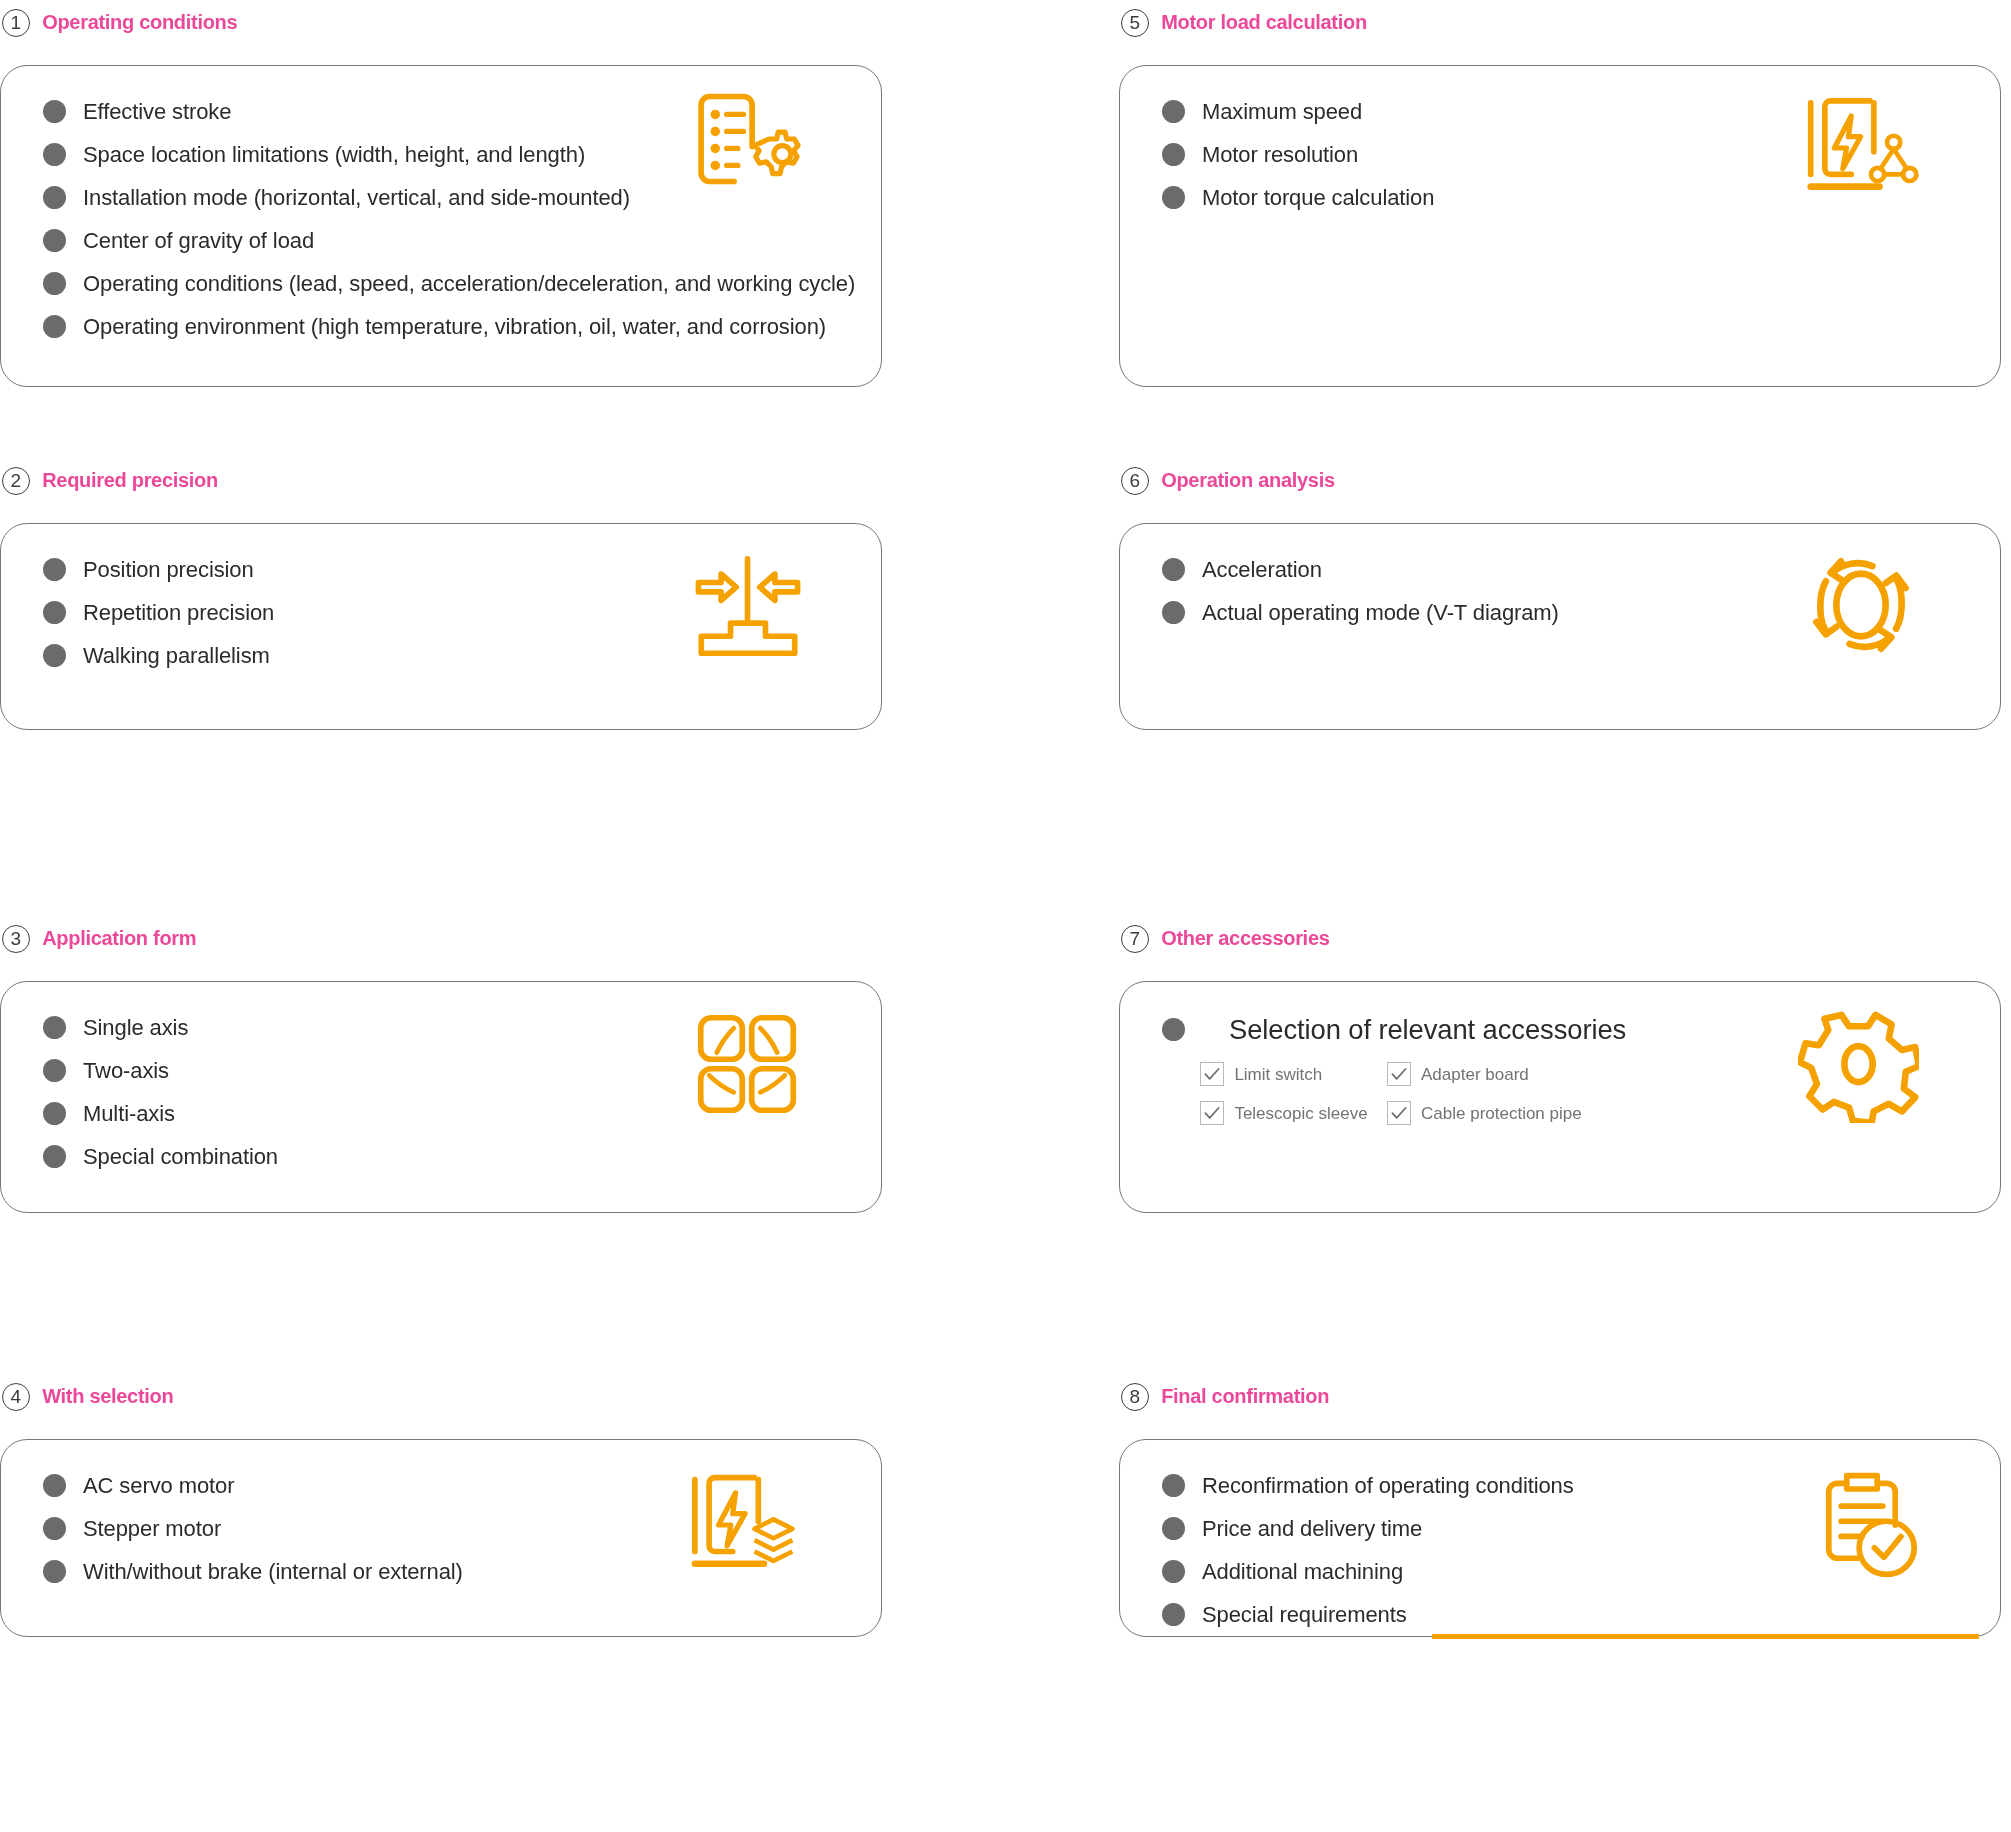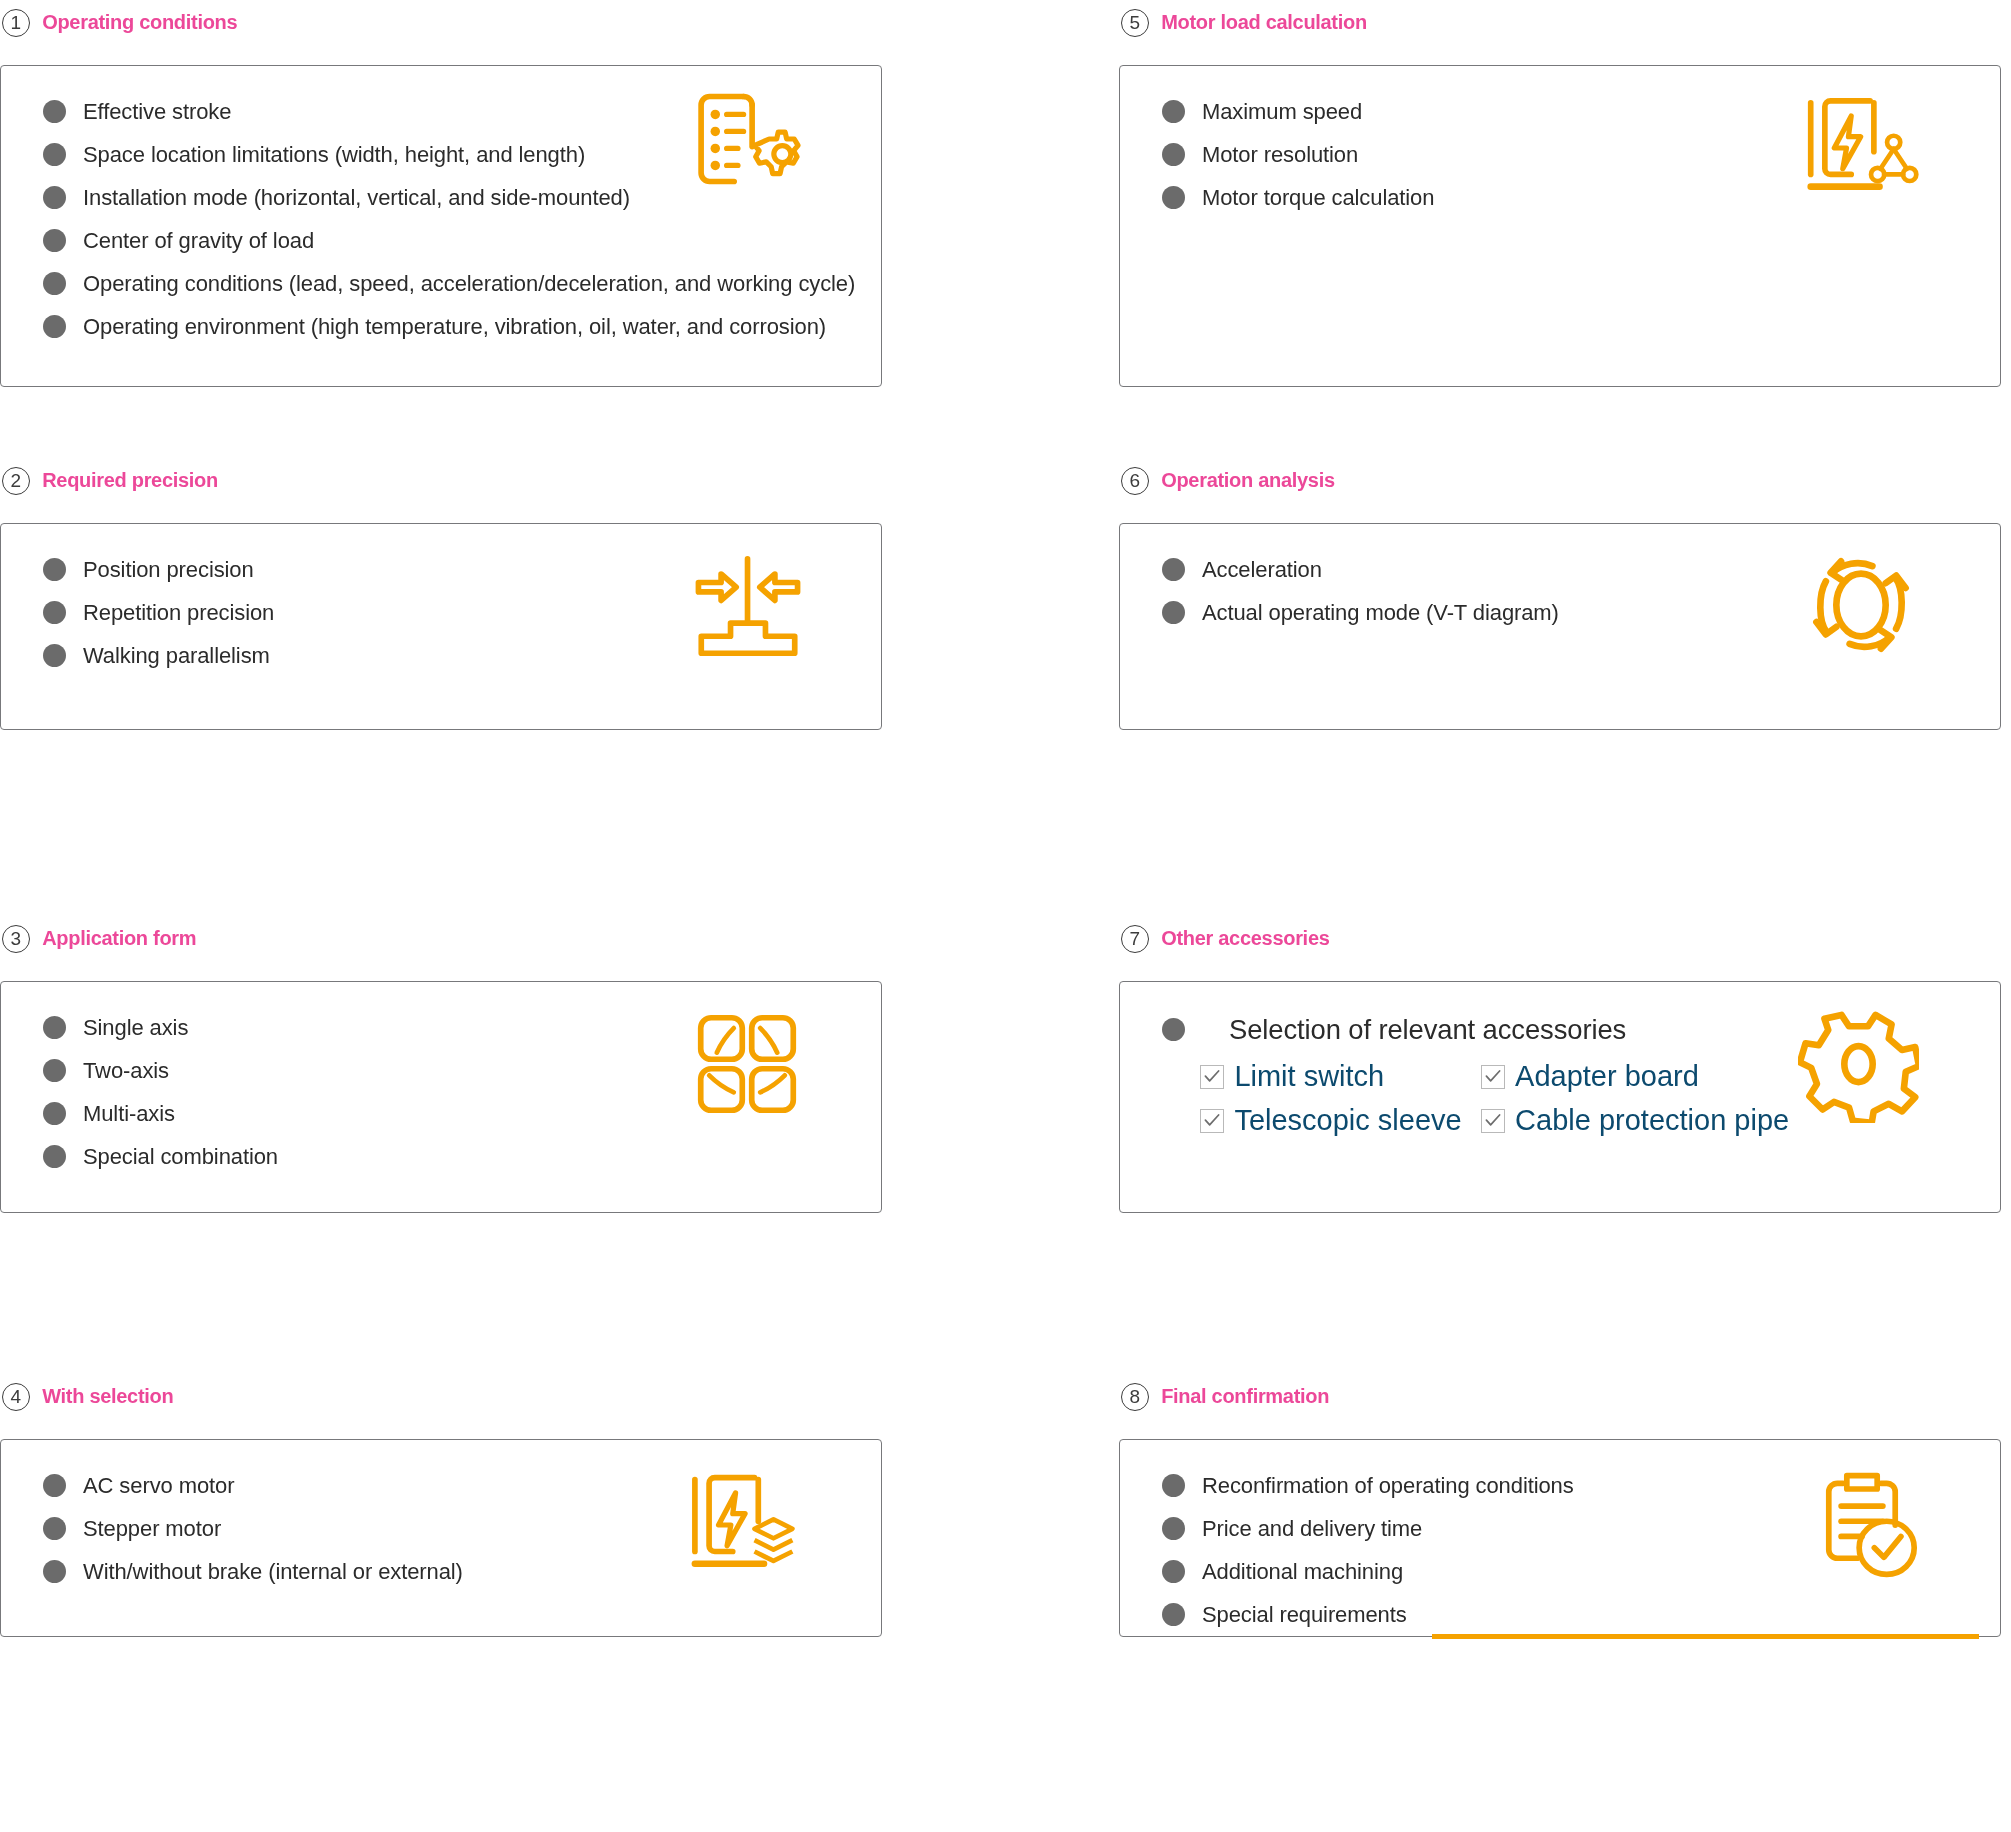--- a/index.html
+++ b/index.html
@@ -61,21 +61,21 @@
     color: #ec4899;
     letter-spacing: -0.3px;
     white-space: nowrap;
   }
 
   
   .card {
     position: relative;
     box-sizing: border-box;
     border: 1.7px solid #77787b;
-    border-radius: 4px;
+    border-radius: 27px;
     background: #ffffff;
     height: 322px;
     margin-top: 20px;
     overflow: visible;
   }
   .card.tall-1 { height: 322px; }
   .card.tall-2 { height: 207px; }
   .card.tall-3 { height: 232px; }
   .card.tall-4 { height: 198px; }
 
@@ -149,22 +149,22 @@
     flex: 0 0 auto;
     width: 24px;
     height: 24px;
     border: 1.5px solid #b9b9b9;
     box-sizing: border-box;
     display: flex;
     align-items: center;
     justify-content: center;
   }
   .cb-label {
-    font-size: 29px;
-    color: #0c4a6e;
+    font-size: 17px;
+    color: #737373;
     line-height: 1;
   }
 
   
   .accent-line {
     position: absolute;
     left: 312px;
     right: 21px;
     bottom: -2.8px;
     height: 4.7px;

